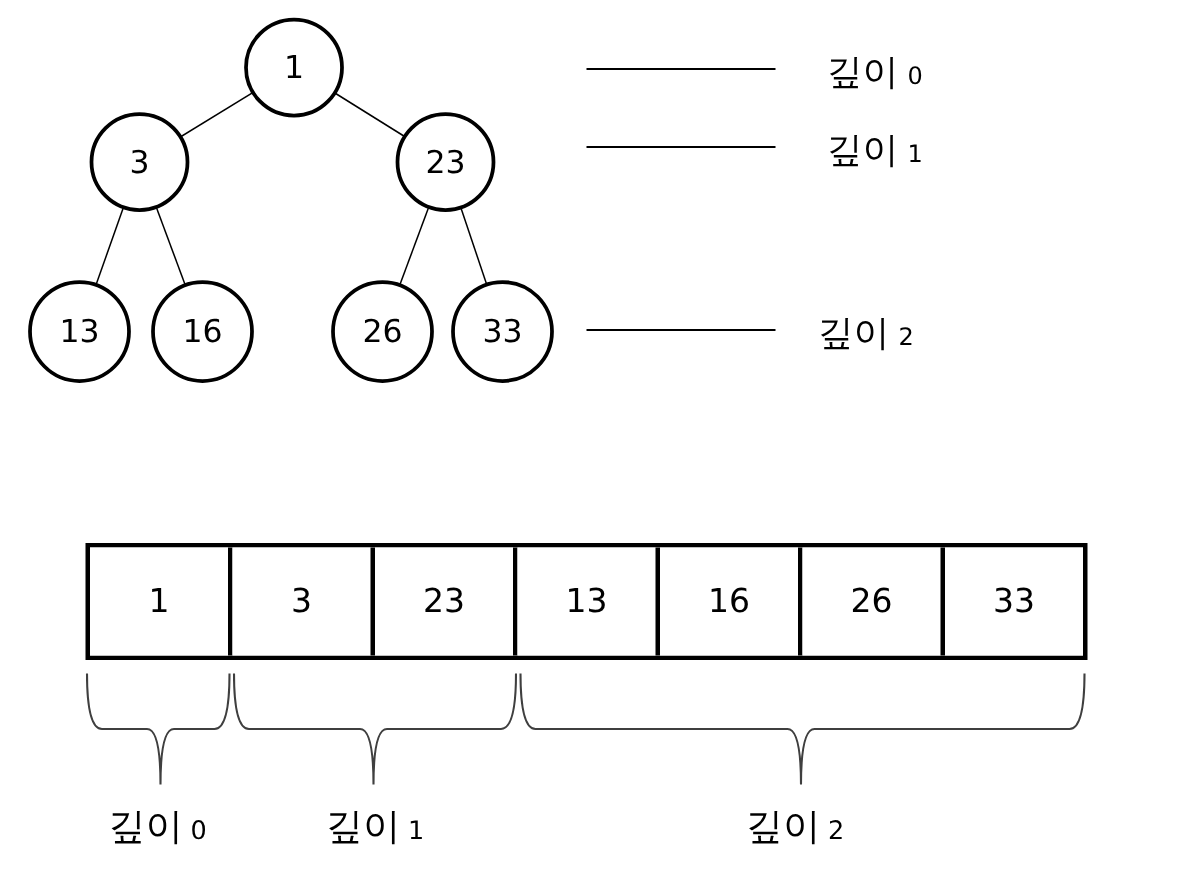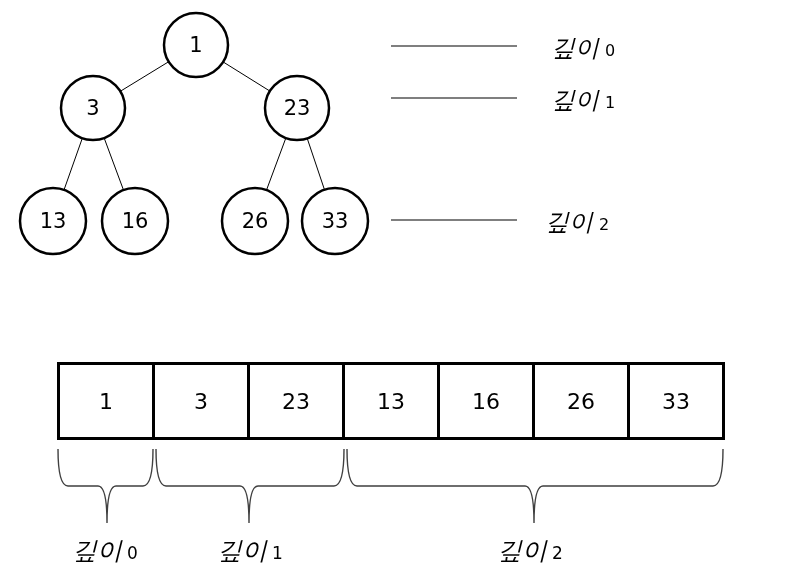--- a/index.html
+++ b/index.html
@@ -27,21 +27,21 @@
     line-height: 28px;
     text-align: center;
     font-size: 21px;
     color: #000000;
   }
   .depth-label {
     position: absolute;
     white-space: nowrap;
     color: #000000;
   }
-  .depth-label .kr  { font-size: 24px; font-style: italic; }
+  .depth-label .kr  { font-size: 24px; }
   .depth-label .num { font-size: 16px; margin-left: 6px; }
   .group-label .kr  { font-size: 25px; }
   .group-label .num { font-size: 17px; margin-left: 5px; }
   .array {
     position: absolute;
     left: 57px;
     top: 362px;
     width: 668px;
     height: 78px;
     box-sizing: border-box;

